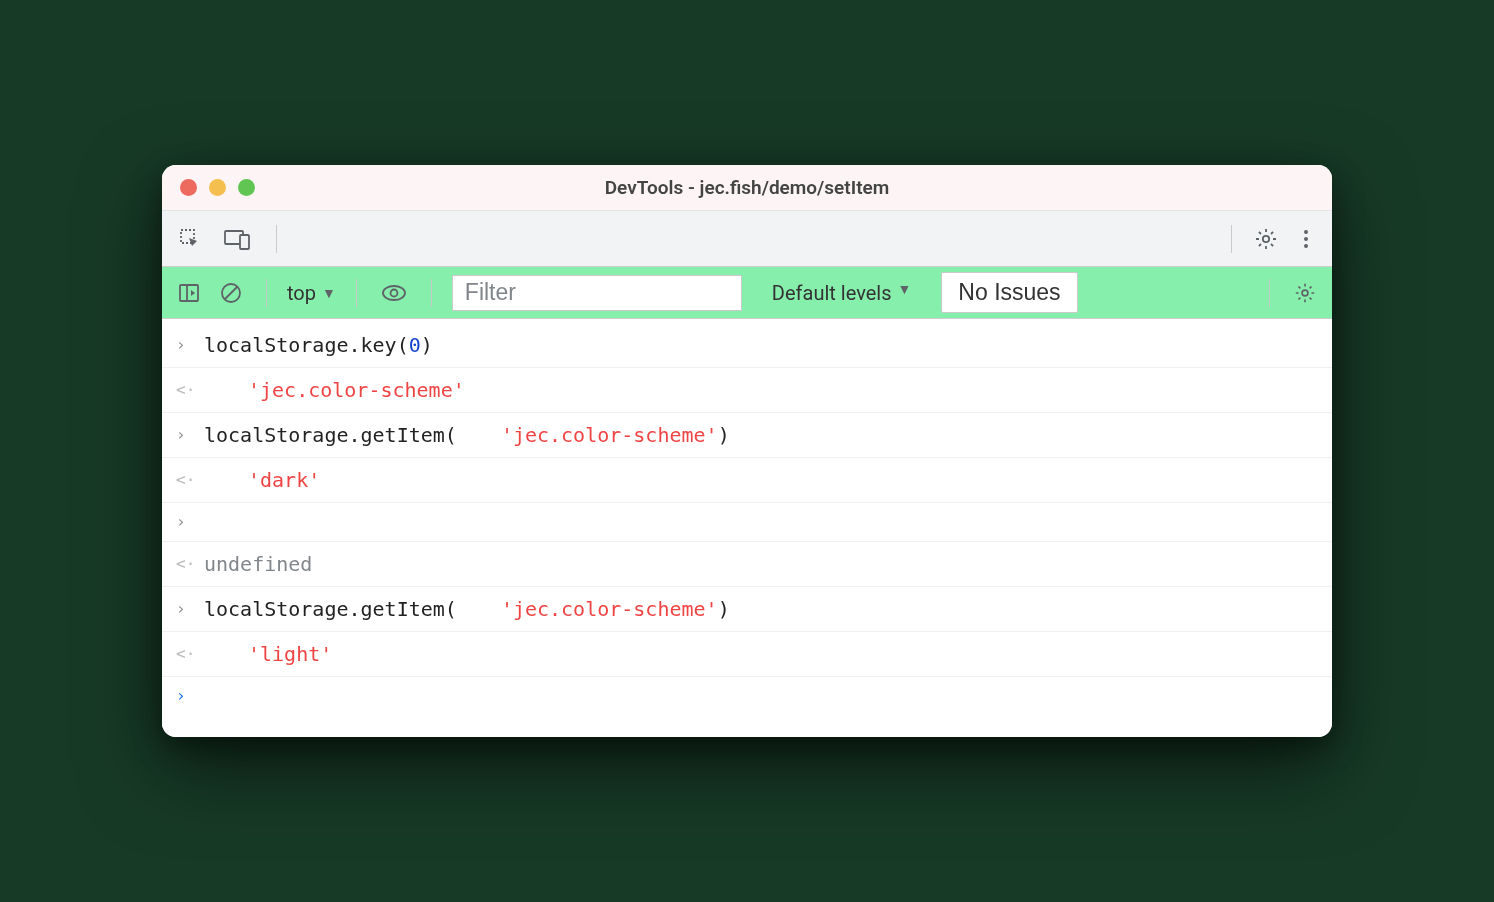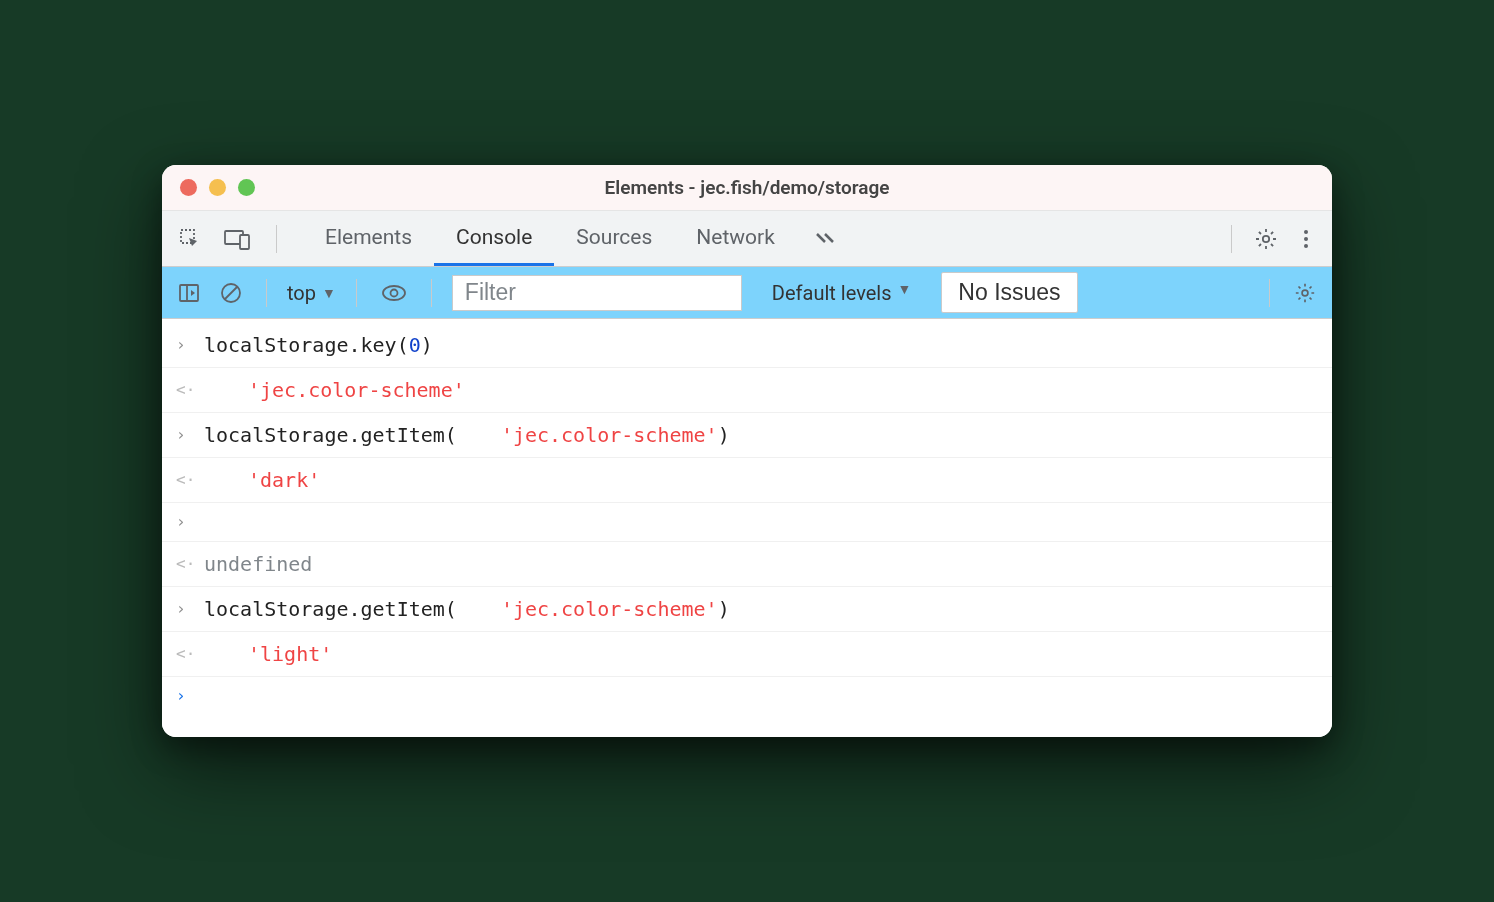--- a/index.html
+++ b/index.html
@@ -111,21 +111,21 @@
       cursor: pointer;
     }
     .tabbar-right {
       margin-left: auto;
       display: flex;
       align-items: center;
       gap: 10px;
     }
     .filterbar {
       height: 52px;
-      background: #7dd3fc;
+      background: #86efac;
       border-bottom: 1px solid #cdcdcd;
       display: flex;
       align-items: center;
       padding: 0 12px;
       gap: 12px;
     }
     .filterbar .context {
       display: flex;
       align-items: center;
       gap: 6px;
@@ -210,50 +210,39 @@
 <body>
 
 <div class="window">
 
   <div class="titlebar">
     <div class="traffic-lights">
       <div class="traffic-light tl-red"></div>
       <div class="traffic-light tl-yellow"></div>
       <div class="traffic-light tl-green"></div>
     </div>
-    <div class="title">Elements - jec.fish/demo/storage</div>
+    <div class="title">DevTools - jec.fish/demo/setItem</div>
   </div>
 
   <div class="tabbar">
     <div class="tabbar-left">
       <div class="icon-btn">
         <svg width="24" height="24" viewBox="0 0 24 24" fill="none" stroke="currentColor" stroke-width="1.8">
           <rect x="3" y="3" width="13" height="13" stroke-dasharray="2 2"></rect>
           <path d="M11 11 L19 14 L14 19 Z" fill="currentColor" stroke="none"></path>
         </svg>
       </div>
       <div class="icon-btn">
         <svg width="26" height="22" viewBox="0 0 26 22" fill="none" stroke="currentColor" stroke-width="1.8">
           <rect x="1" y="3" width="18" height="13" rx="1"></rect>
           <rect x="16" y="7" width="9" height="14" rx="1" fill="#f1f3f4"></rect>
         </svg>
       </div>
       <div class="divider"></div>
     </div>
-    <div class="tabs">
-      <div class="tab">Elements</div>
-      <div class="tab active">Console</div>
-      <div class="tab">Sources</div>
-      <div class="tab">Network</div>
-      <div class="tab-more">
-        <svg width="28" height="18" viewBox="0 0 28 18" fill="none" stroke="currentColor" stroke-width="2.5">
-          <path d="M6 4 L14 12 M14 4 L22 12"></path>
-        </svg>
-      </div>
-    </div>
     <div class="tabbar-right">
       <div class="divider"></div>
       <div class="icon-btn">
         <svg width="24" height="24" viewBox="0 0 24 24" fill="none" stroke="currentColor" stroke-width="1.8">
           <circle cx="12" cy="12" r="3.2"></circle>
           <path d="M12 2v3M12 19v3M4.9 4.9l2.1 2.1M17 17l2.1 2.1M2 12h3M19 12h3M4.9 19.1L7 17M17 7l2.1-2.1"></path>
         </svg>
       </div>
       <div class="icon-btn">
         <svg width="20" height="24" viewBox="0 0 20 24" fill="currentColor">

